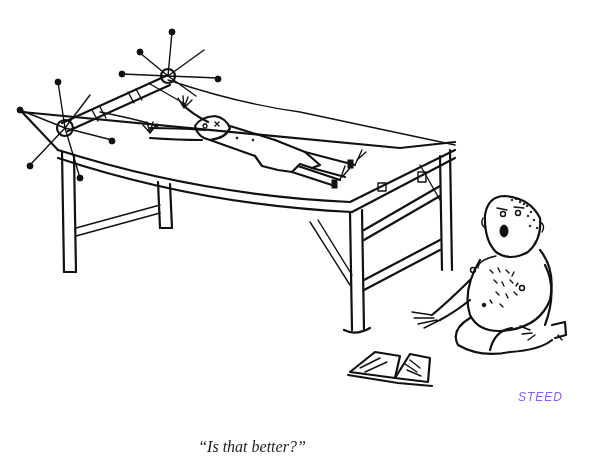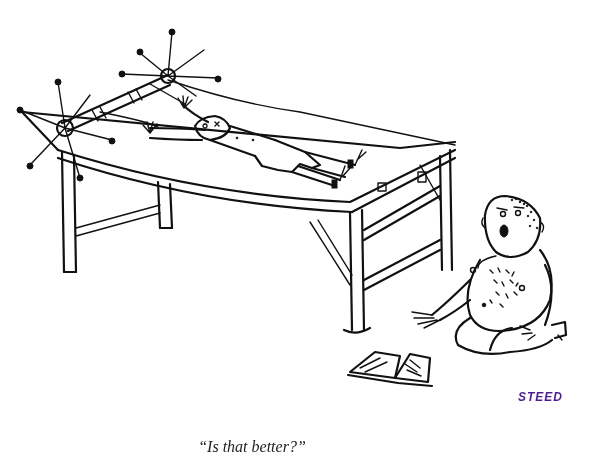--- a/index.html
+++ b/index.html
@@ -5,22 +5,22 @@
     html, body { margin: 0; padding: 0; background: #ffffff; }
     body { width: 600px; height: 473px; position: relative; overflow: hidden; }
     .drawing { position: absolute; left: 0; top: 0; width: 600px; height: 430px; }
     .drawing svg { width: 600px; height: 430px; display: block; }
     .ink { fill: none; stroke: #111; stroke-width: 2.2; stroke-linecap: round; stroke-linejoin: round; }
     .ink-thin { fill: none; stroke: #111; stroke-width: 1.4; stroke-linecap: round; stroke-linejoin: round; }
     .ink-fill { fill: #111; stroke: #111; stroke-width: 1; }
     .white-fill { fill: #fff; }
     .signature {
       position: absolute; left: 518px; top: 390px;
-      font-family: "Liberation Sans", sans-serif; font-size: 12px; font-weight: bold;
-      font-style: italic; letter-spacing: 1px; color: #4c1d95; text-align: center;
+      font-family: "Liberation Sans", sans-serif; font-size: 12px; font-weight: normal;
+      font-style: italic; letter-spacing: 1px; color: #8b5cf6; text-align: center;
     }
     .caption {
       position: absolute; left: 0; top: 438px; width: 504px; text-align: center;
       font-family: "Liberation Serif", serif; font-style: italic; font-size: 16px; color: #222;
     }
   </style>
 </head>
 <body>
 
 <div class="drawing">

